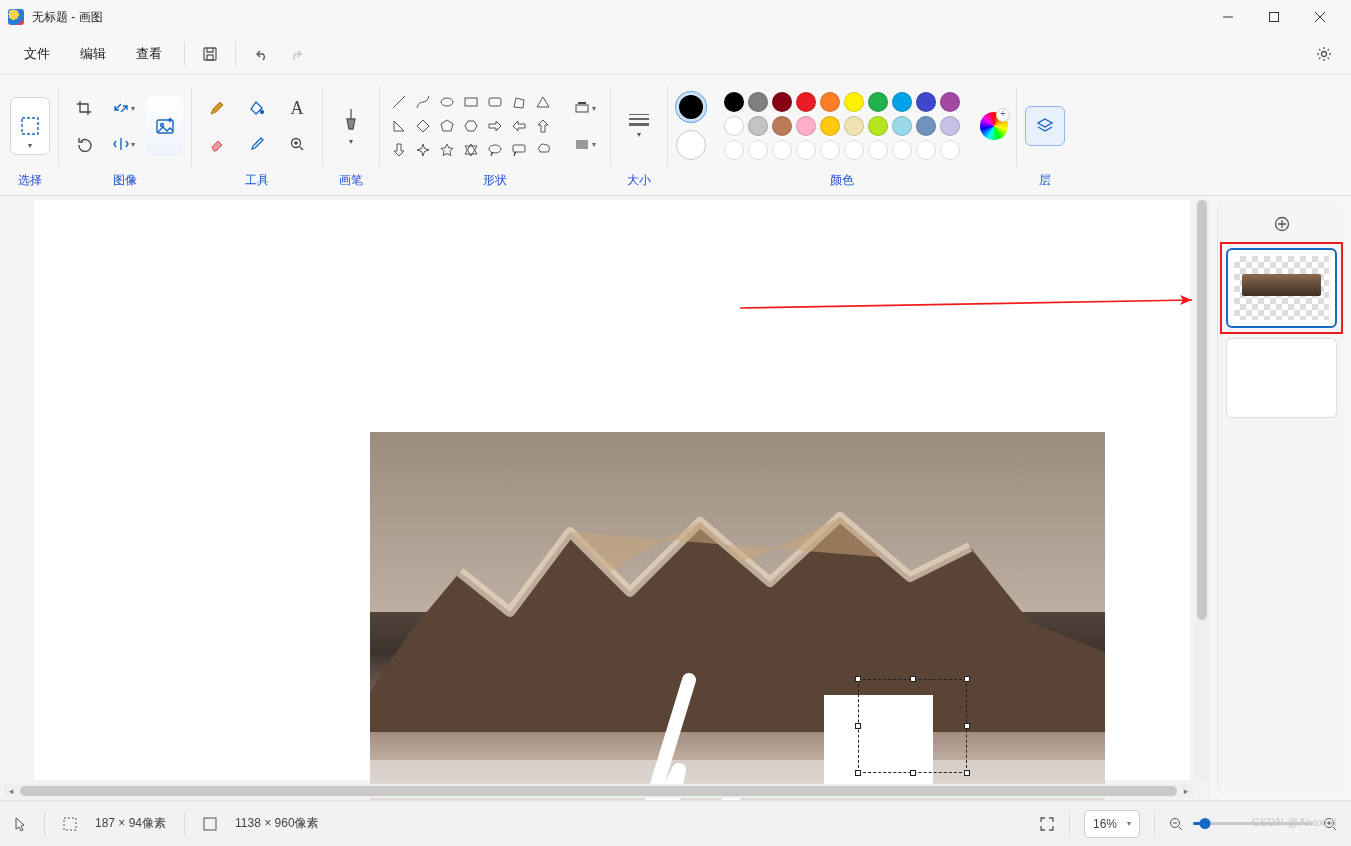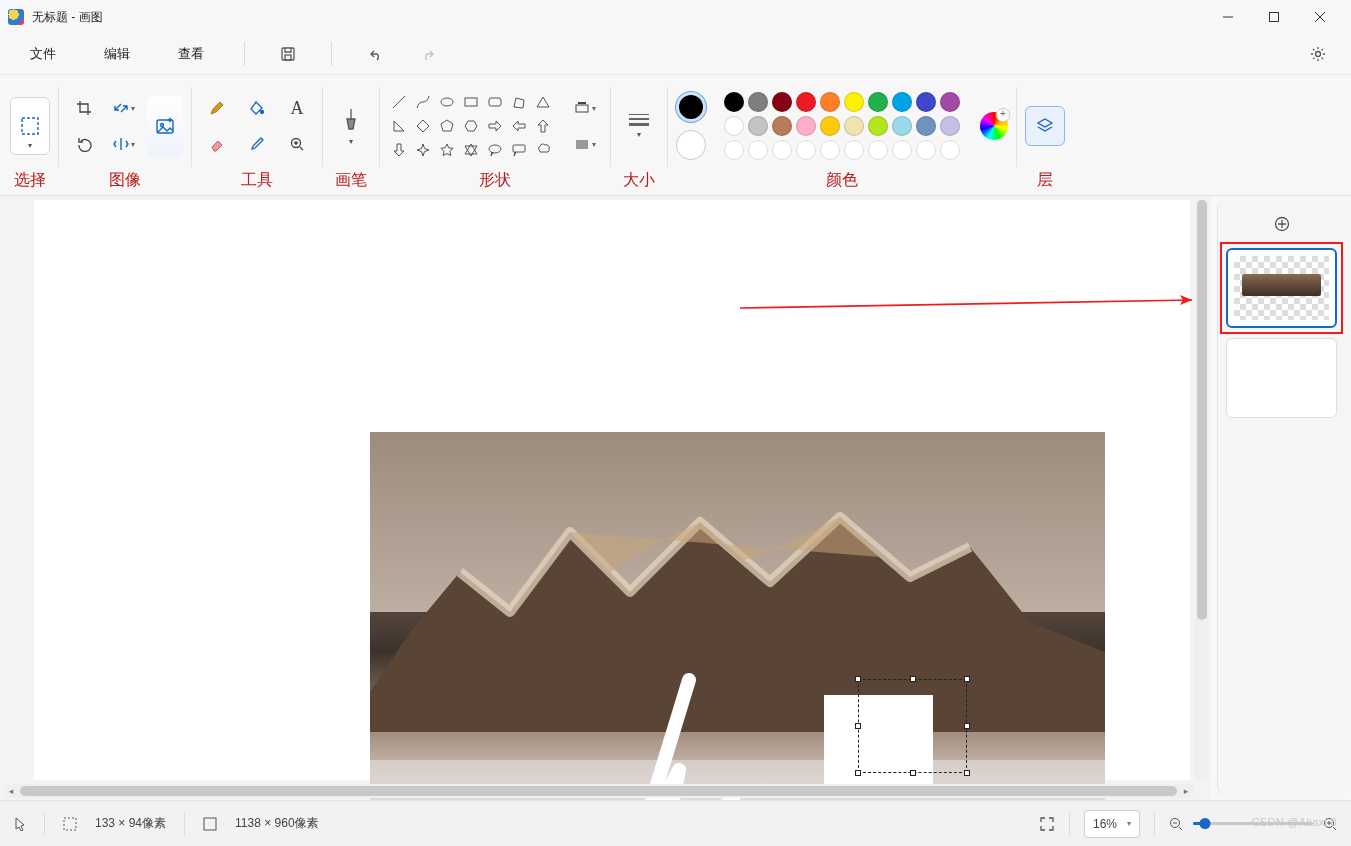--- a/index.html
+++ b/index.html
@@ -5,32 +5,32 @@
 * { margin: 0; padding: 0; box-sizing: border-box; font-family: "Microsoft YaHei", "Segoe UI", sans-serif; }
 body { width: 1351px; height: 846px; background: #f7f7f9; overflow: hidden; position: relative; }
 
 
 .titlebar { height: 34px; background: #f7f7f9; display: flex; align-items: center; padding: 0 8px; font-size: 12px; color: #222; }
 .titlebar .app-icon { width: 16px; height: 16px; margin-right: 8px; background: radial-gradient(circle at 35% 35%, #f7d24a 0 35%, #2b7cd3 35% 70%, #d3455b 70% 100%); border-radius: 3px; }
 .win-controls { margin-left: auto; display: flex; }
 .win-btn { width: 46px; height: 32px; display: flex; align-items: center; justify-content: center; color: #333; }
 
 
-.menubar { height: 40px; display: flex; align-items: center; padding: 0 16px; gap: 20px; }
+.menubar { height: 40px; display: flex; align-items: center; padding: 0 10px; gap: 2px; }
 .menu-item { padding: 6px 14px; font-size: 13px; color: #222; border-radius: 4px; }
 .menubar .sep { width: 1px; height: 24px; background: #dcdcdc; margin: 0 6px; }
 .menubar .ico-btn { width: 34px; height: 32px; display: flex; align-items: center; justify-content: center; border-radius: 4px; color: #5a5a5a; }
 .menubar .ico-btn.disabled { color: #c2c2c2; }
 .settings-cog { margin-left: auto; width: 34px; height: 34px; display:flex; align-items:center; justify-content:center; color:#555; }
 
 
 .ribbon { height: 122px; border-top: 1px solid #e9e9eb; border-bottom: 1px solid #e1e1e3; display: flex; padding: 4px 4px 0 4px; background:#f7f7f8; }
 .group { display: flex; flex-direction: column; align-items: center; padding: 4px 6px; }
 .group-body { flex: 1; display: flex; align-items: center; gap: 6px; }
-.group-label { font-size: 16px; color: #b91c1c; height: 22px; display:flex; align-items:center; }
+.group-label { font-size: 12px; color: #1d4ed8; height: 22px; display:flex; align-items:center; }
 .vsep { width: 1px; background: #e2e2e4; margin: 8px 2px 28px 2px; }
 
 .big-btn { width: 40px; height: 58px; border: 1px solid #d6d6d8; border-radius: 6px; display:flex; align-items:center; justify-content:center; position:relative; background:#fff; }
 .big-btn .caret { position:absolute; bottom:4px; left:50%; transform:translateX(-50%); font-size:8px; color:#555;}
 .toolcol { display:flex; flex-direction:column; gap:6px; }
 .toolrow { display:flex; gap:6px; }
 .tool { width: 34px; height: 30px; border-radius: 4px; display:flex; align-items:center; justify-content:center; color:#444; }
 .tool .caret { font-size:8px; margin-left:2px; color:#666;}
 .tool.accent { color:#1667c1; }
 .ai-btn { width:36px; height:60px; border-radius:6px; display:flex; align-items:center; justify-content:center; color:#1667c1; background:linear-gradient(#fff,#eef3fb); }
@@ -554,21 +554,21 @@
       <svg width="12" height="14" fill="none" stroke="#555">
         <path d="M2 1l8 7-3 1 2 4-2 1-2-4-3 2z"></path>
       </svg>
     </span>
   <div class="sep"></div>
   <span>
       <svg width="14" height="14" fill="none" stroke="#555" stroke-dasharray="2 2">
         <rect x="1" y="1" width="12" height="12"></rect>
       </svg>
     </span>
-  <span>133 × 94像素</span>
+  <span>187 × 94像素</span>
   <div class="sep"></div>
   <span>
       <svg width="14" height="14" fill="none" stroke="#555">
         <rect x="1" y="1" width="12" height="12"></rect>
       </svg>
     </span>
   <span>1138 × 960像素</span>
 
   <div class="right">
     <span>

